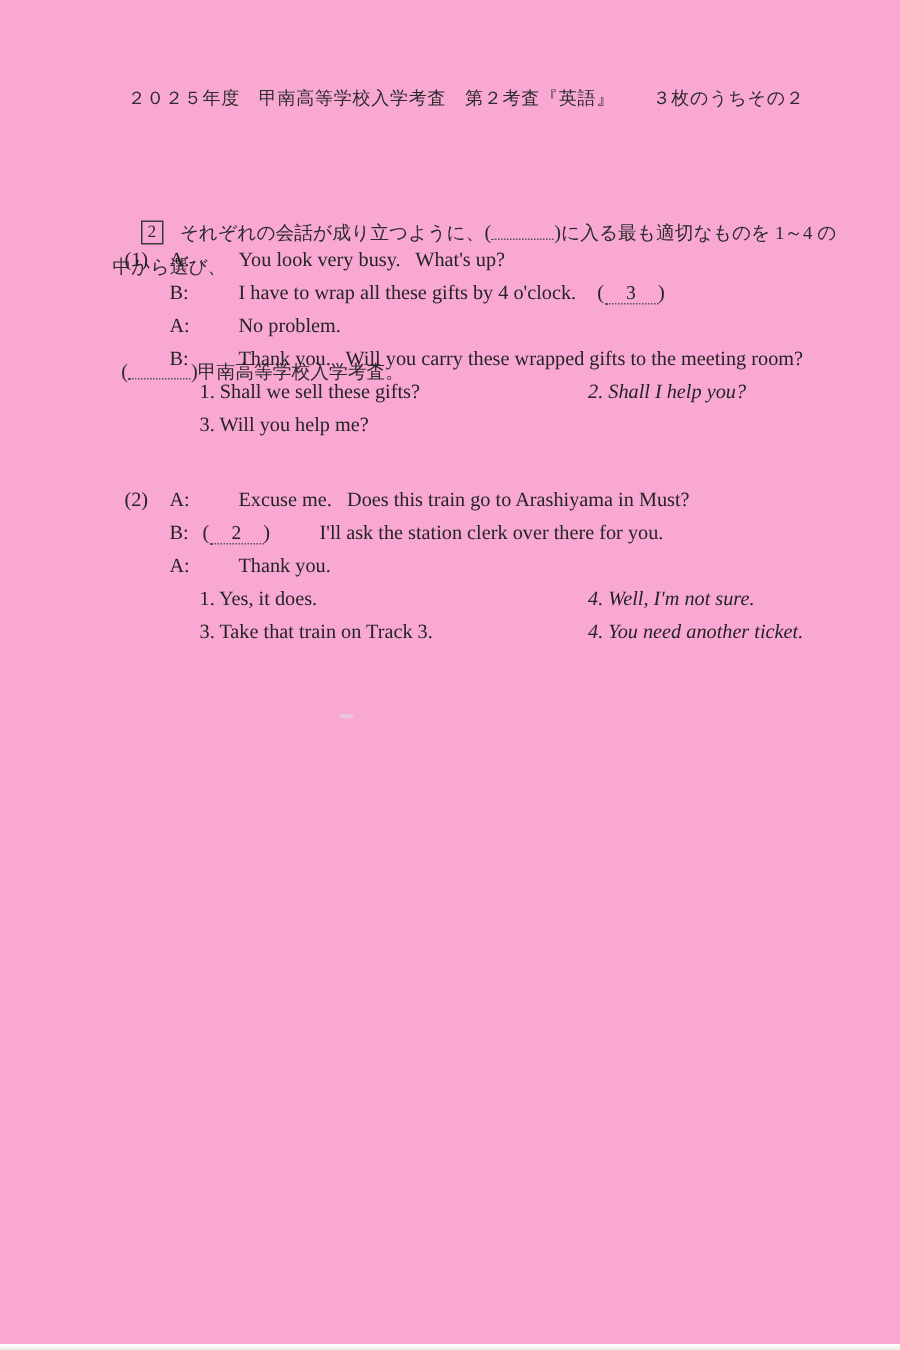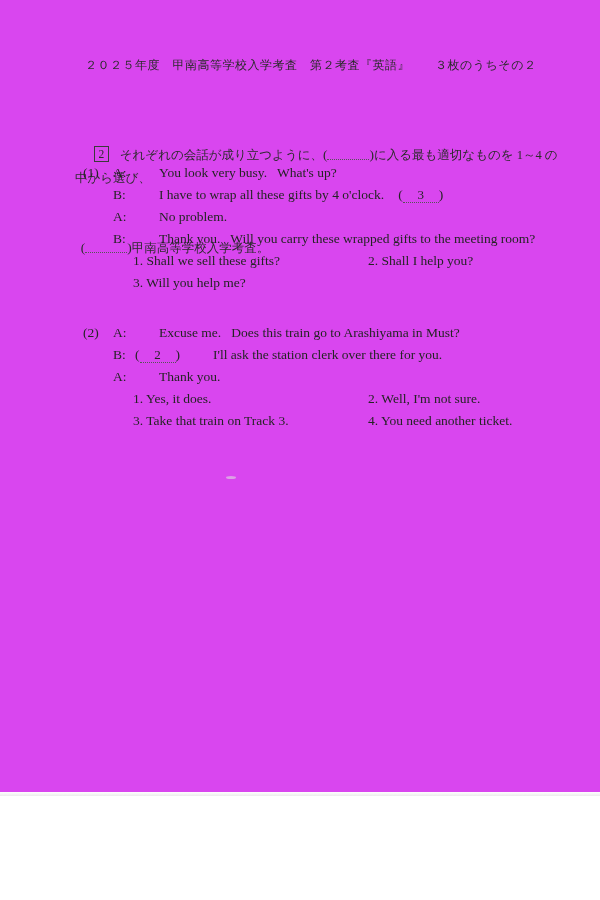--- a/index.html
+++ b/index.html
@@ -1,21 +1,21 @@
 <!DOCTYPE html>
 <html><head>
 <meta charset="utf-8">
 <style>
   * { box-sizing: border-box; }
   html, body { margin: 0; padding: 0; background: #ffffff; }
   .page {
     position: relative;
     width: 600px;
-    height: 796px;
-    background: #d946ef;
+    height: 900px;
+    background: #f9a8d4;
     overflow: hidden;
     font-family: "Liberation Serif", "DejaVu Serif", serif;
     color: #262626;
   }
   
   .exam-header {
     position: absolute;
     left: 85px;
     top: 57px;
     font-size: 12px;
@@ -78,23 +78,24 @@
     font-size: 13px;
     line-height: 15px;
   }
   .paren { font-size: 13.5px; }
   .optrow {
     display: flex;
     line-height: 22px;
     font-size: 13.5px;
     margin-left: 50px;
     color: #242424;
+    gap: 24px;
   }
   .optcell-left { width: 235px; flex: 0 0 235px; white-space: pre-wrap; }
-  .optcell-right { white-space: pre-wrap; }
+  .optcell-right { white-space: pre-wrap; font-style: italic; }
   
   .page-bottom-edge {
     position: absolute;
     left: 0; right: 0; bottom: 0;
     height: 4px;
     background: linear-gradient(#ffffff, #ececec);
   }
   .scan-speck {
     position: absolute;
     left: 226px; top: 476px;
@@ -163,21 +164,21 @@
       <span class="ansgroup gap-after"><span class="paren">(</span><span class="ansnum">2</span><span class="paren">)</span></span>
       <span class="dtext">I'll ask the station clerk over there for you.</span>
     </div>
     <div class="dline">
       <span class="qnum"></span>
       <span class="speaker">A:</span>
       <span class="dtext">Thank you.</span>
     </div>
     <div class="optrow">
       <span class="optcell-left">1. Yes, it does.</span>
-      <span class="optcell-right">2. Well, I'm not sure.</span>
+      <span class="optcell-right">4. Well, I'm not sure.</span>
     </div>
     <div class="optrow">
       <span class="optcell-left">3. Take that train on Track 3.</span>
       <span class="optcell-right">4. You need another ticket.</span>
     </div>
   </div>
 
   <div class="scan-speck"></div>
   <div class="page-bottom-edge"></div>
 </div>

